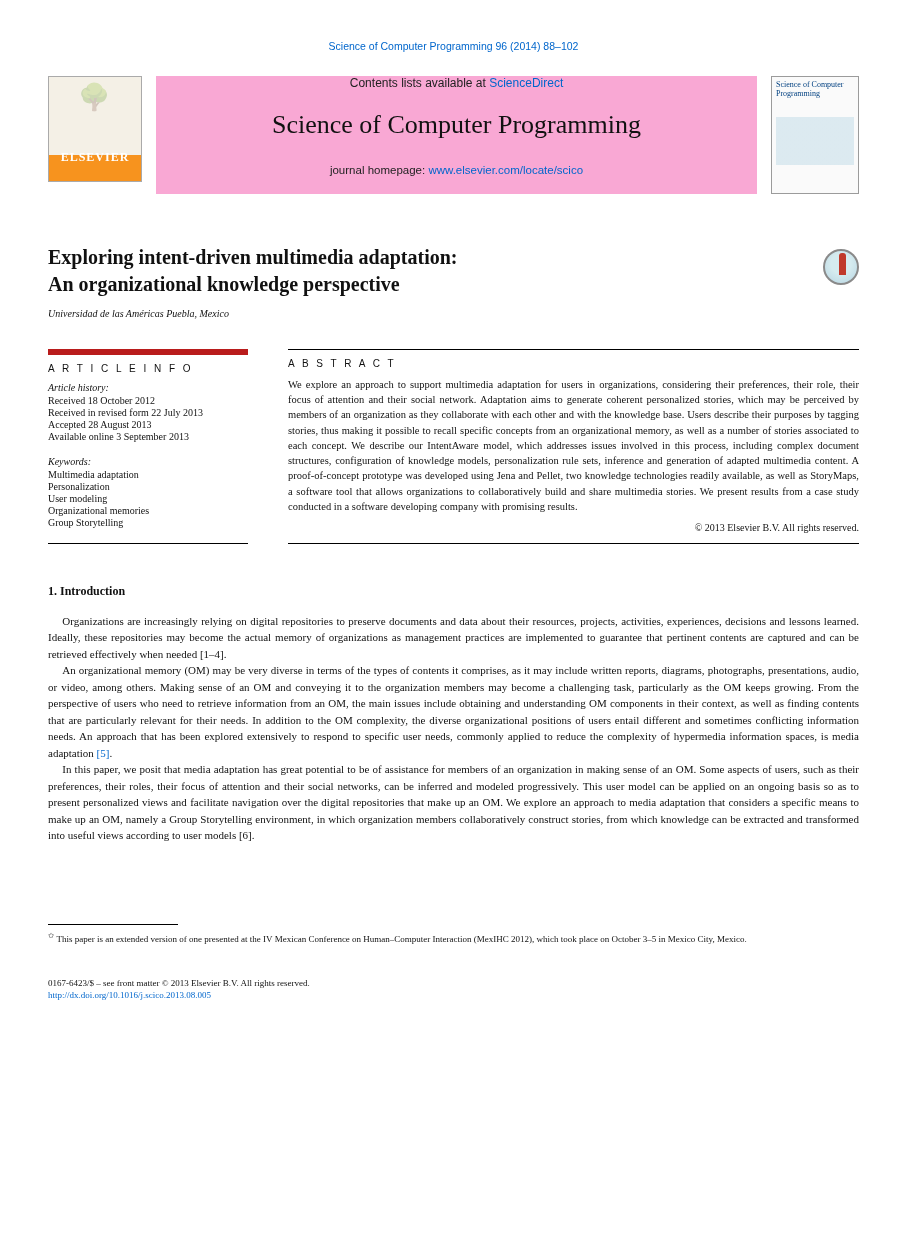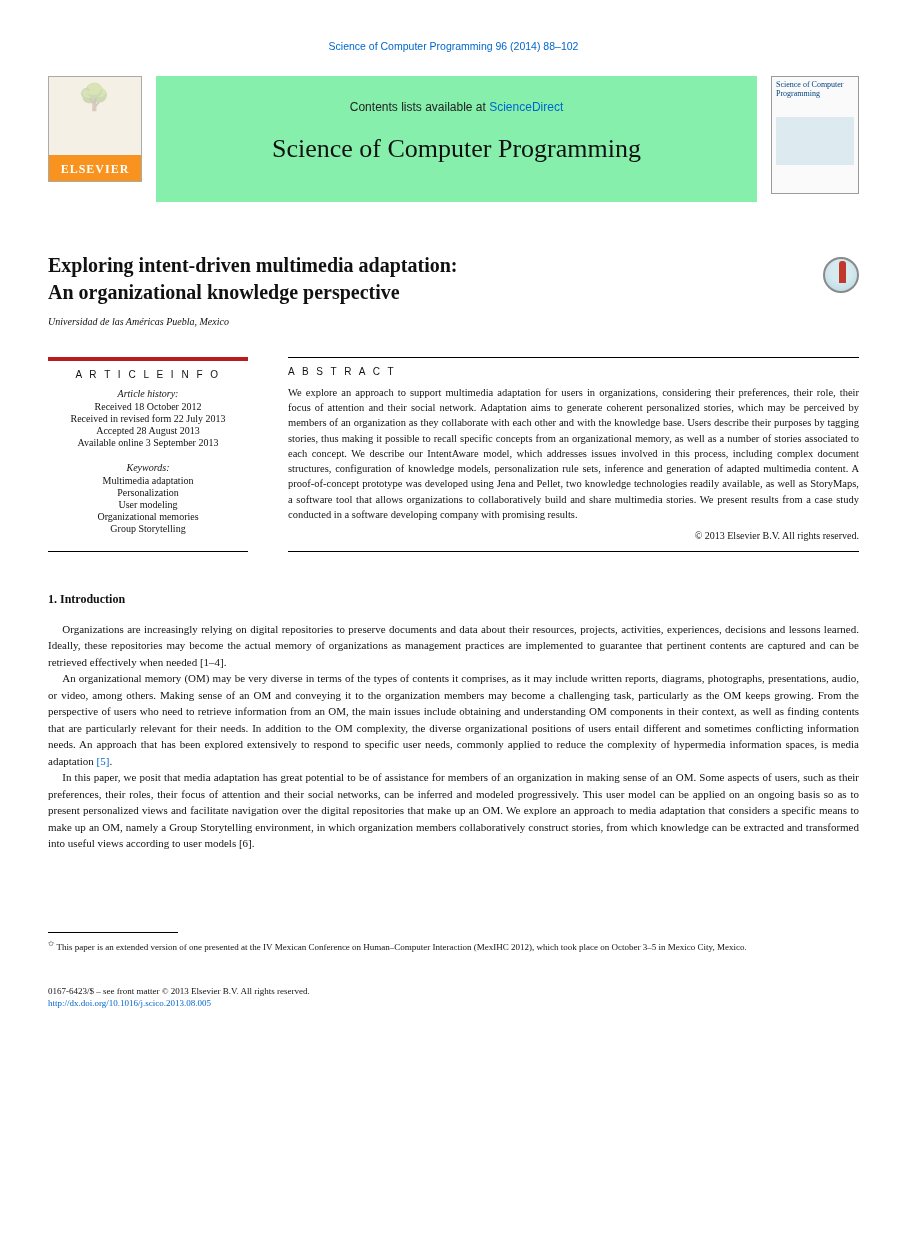--- a/index.html
+++ b/index.html
@@ -39,33 +39,33 @@
     position: relative;
   }
   .elsevier-logo .tree {
     font-size: 26px;
     line-height: 1;
     opacity: 0.25;
     margin-top: 4px;
   }
   .elsevier-text {
     position: absolute;
-    bottom: 4px;
+    bottom: 16px;
     width: 100%;
     text-align: center;
     font-size: 12px;
     font-weight: bold;
     letter-spacing: 1px;
     color: #fff;
   }
   .center-panel {
     flex: 1;
-    background: #86efac;
+    background: #f9a8d4;
     text-align: center;
-    padding: 24px 0 14px 0;
+    padding: 0 0 14px 0;
   }
   .contents-line {
     font-size: 12px;
     color: #222;
     font-family: Arial, sans-serif;
   }
   .contents-line a { color: #0066cc; text-decoration: none; }
   .journal-name {
     font-size: 26px;
     font-family: Georgia, serif;
@@ -144,24 +144,23 @@
   }
   .two-col {
     display: flex;
     gap: 40px;
     margin-top: 4px;
     margin-bottom: 6px;
   }
   .left-col {
     width: 200px;
     padding-top: 8px;
-    border-top: 4px solid #b91c1c;
+    border-top: 6px solid #b91c1c;
     border-bottom: 1px solid #000;
     padding-bottom: 10px;
-    text-align: center;
   }
   .right-col {
     flex: 1;
     padding-top: 8px;
     border-top: 1px solid #000;
     border-bottom: 1px solid #000;
     padding-bottom: 10px;
   }
   .col-heading {
     font-size: 10px;
@@ -225,20 +224,23 @@
   <div class="header-box">
     <div class="elsevier-logo">
       <div class="tree">🌳</div>
       <div class="elsevier-text">ELSEVIER</div>
     </div>
     <div class="center-panel">
       <div class="contents-line">
         <span>Contents lists available at </span><a>ScienceDirect</a>
       </div>
       <div class="journal-name">Science of Computer Programming</div>
+      <div class="homepage-line">
+        <span>journal homepage: </span><a>www.elsevier.com/locate/scico</a>
+      </div>
     </div>
     <div class="cover-thumb">
       <div class="cov-title">Science of Computer Programming</div>
       <div class="cov-art"></div>
     </div>
   </div>
 
   <div class="title-row">
     <h1 class="article-title" style="white-space:pre-line;">Exploring intent-driven multimedia adaptation:
 An organizational knowledge perspective</h1>

